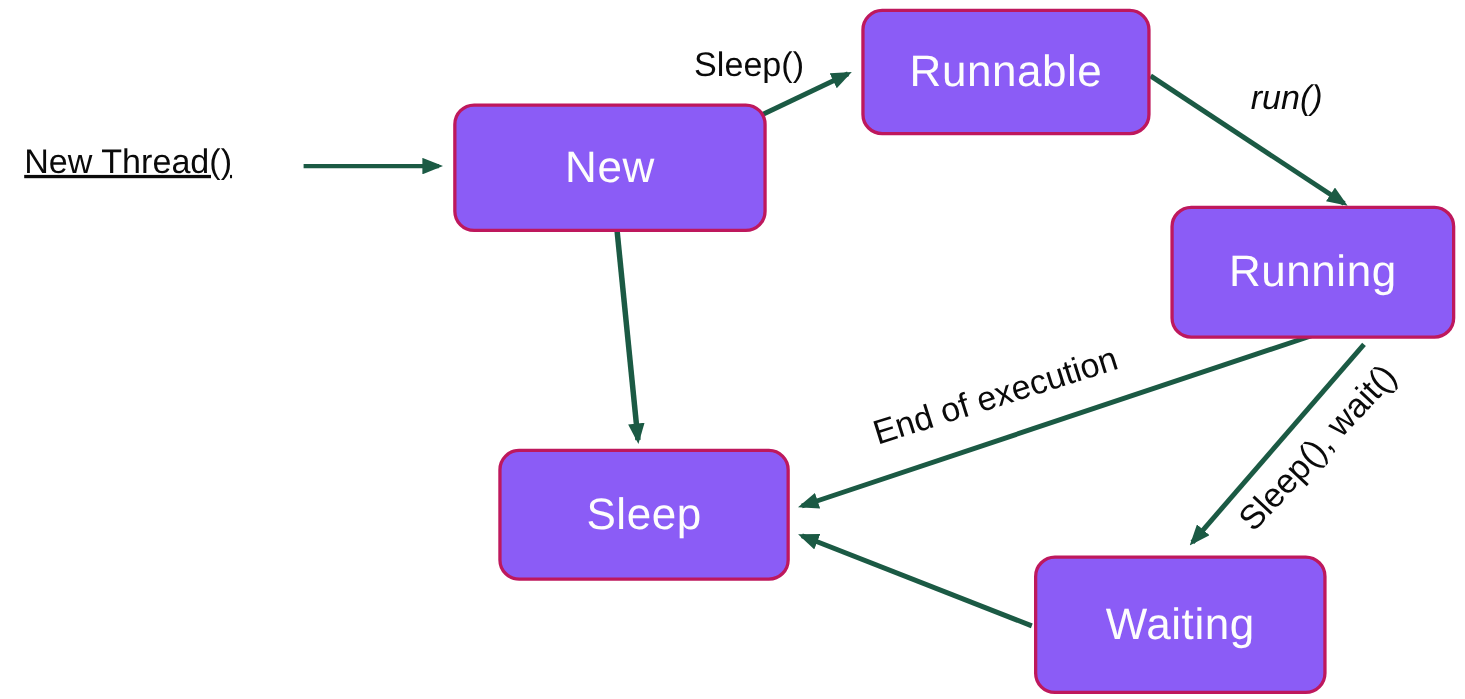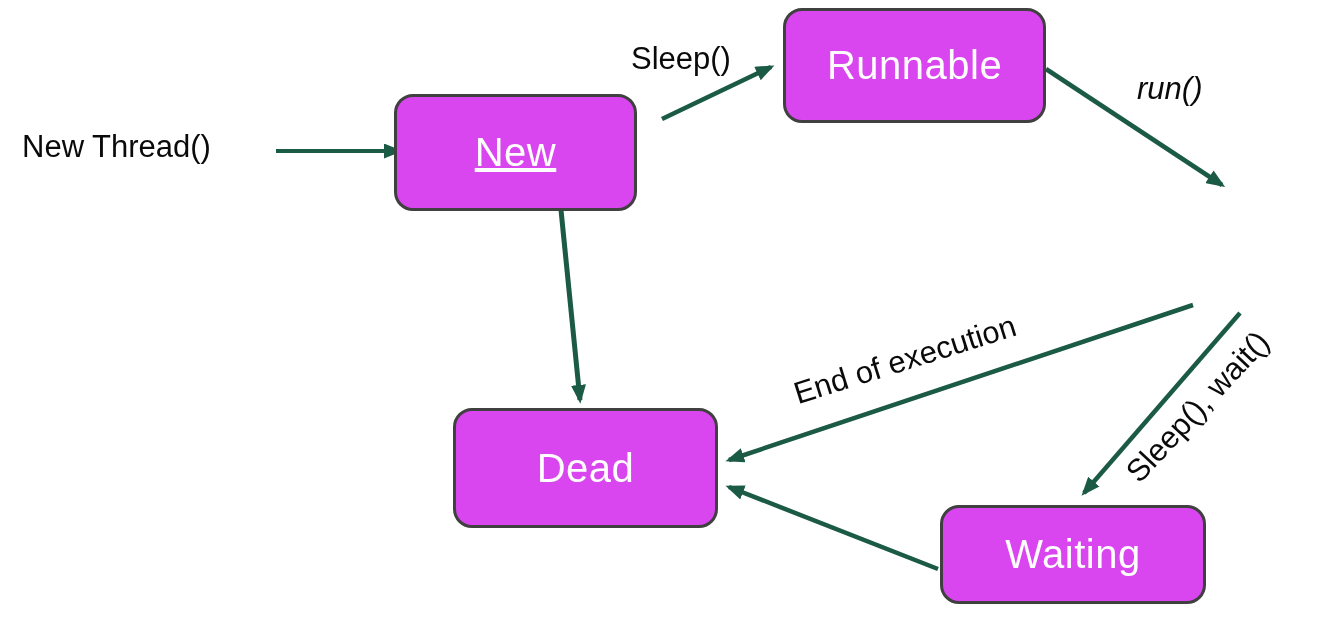--- a/index.html
+++ b/index.html
@@ -12,42 +12,42 @@
     font-family: "Liberation Sans", sans-serif;
   }
   .arrow-layer {
     position: absolute;
     left: 0; top: 0;
     width: 1332px; height: 635px;
   }
   .state {
     position: absolute;
     box-sizing: border-box;
-    background: #d946ef;
-    border: 3px solid #404040;
+    background: #8b5cf6;
+    border: 3px solid #be185d;
     border-radius: 19px;
     display: flex;
     align-items: center;
     justify-content: center;
     color: #fdfdfd;
     font-size: 40px;
     letter-spacing: 0.5px;
   }
-  .state-new      { left: 394px;  top: 94px;  width: 243px; height: 117px; text-decoration: underline; }
+  .state-new      { left: 412px;  top: 94px;  width: 285px; height: 117px; }
   .state-runnable { left: 783px;  top: 8px;   width: 263px; height: 115px; }
   .state-running  { left: 1064px; top: 187px; width: 259px; height: 121px; }
   .state-dead     { left: 453px;  top: 408px; width: 265px; height: 120px; }
-  .state-waiting  { left: 940px;  top: 505px; width: 266px; height: 99px; }
+  .state-waiting  { left: 940px;  top: 505px; width: 266px; height: 126px; }
   .edge-label {
     position: absolute;
     color: #0a0a0a;
     font-size: 31px;
     white-space: nowrap;
   }
-  .lbl-new-thread { left: 22px;  top: 129px; }
+  .lbl-new-thread { left: 22px;  top: 129px; text-decoration: underline; }
   .lbl-start      { left: 631px; top: 41px; }
   .lbl-run        { left: 1137px; top: 71px; font-style: italic; }
   .lbl-end-exec {
     left: 905px; top: 360px;
     transform: translate(-50%, -50%) rotate(-17.5deg);
   }
   .lbl-sleep-wait {
     left: 1198px; top: 407px;
     transform: translate(-50%, -50%) rotate(-47deg);
   }
@@ -71,22 +71,25 @@
     <line x1="1240" y1="313" x2="1084" y2="493" stroke="#1b5a44" stroke-width="4.5" marker-end="url(#ah)"></line>
     <line x1="938" y1="569" x2="729" y2="487" stroke="#1b5a44" stroke-width="4.5" marker-end="url(#ah)"></line>
   </svg>
 
   <div class="state state-new">
     <span>New</span>
   </div>
   <div class="state state-runnable">
     <span>Runnable</span>
   </div>
+  <div class="state state-running">
+    <span>Running</span>
+  </div>
   <div class="state state-dead">
-    <span>Dead</span>
+    <span>Sleep</span>
   </div>
   <div class="state state-waiting">
     <span>Waiting</span>
   </div>
 
   <div class="edge-label lbl-new-thread">New Thread()</div>
   <div class="edge-label lbl-start">Sleep()</div>
   <div class="edge-label lbl-run">run()</div>
   <div class="edge-label lbl-end-exec">End of execution</div>
   <div class="edge-label lbl-sleep-wait">Sleep(), wait()</div>

